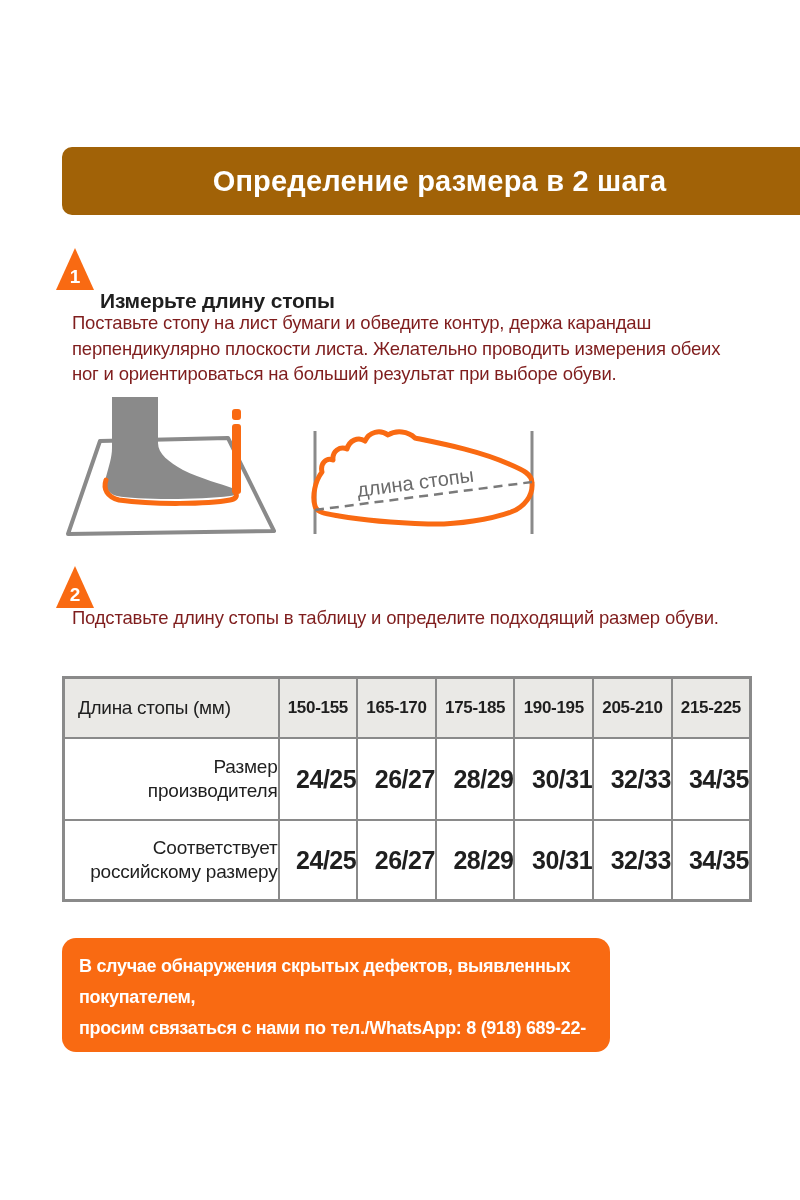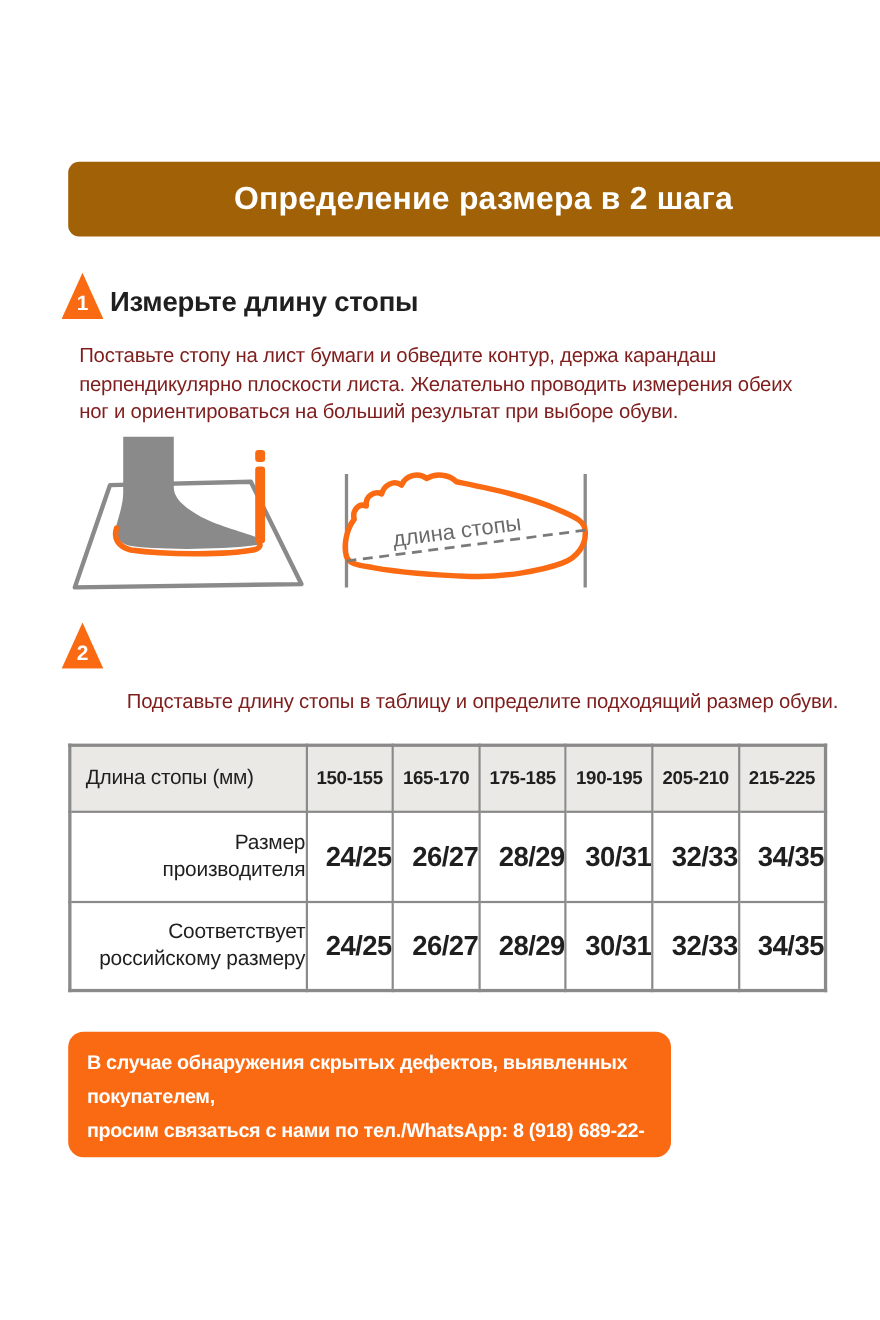--- a/index.html
+++ b/index.html
@@ -15,29 +15,29 @@
     color:#ffffff; font-size:29px; font-weight:bold; letter-spacing:0.2px;
   }
   .step-tri {
     position:absolute; width:38px; height:42px; background:#F96A12;
     clip-path:polygon(50% 0,100% 100%,0 100%);
     display:flex; align-items:flex-end; justify-content:center;
   }
   .step-tri span { color:#fff; font-weight:bold; font-size:19px; line-height:1; padding-bottom:4px; }
   #step1-tri { left:56px; top:248px; }
   #step2-tri { left:56px; top:566px; }
-  .step-title { position:absolute; font-size:25px; font-weight:bold; letter-spacing:-0.2px; }
+  .step-title { position:absolute; font-size:21px; font-weight:bold; letter-spacing:-0.2px;margin-top:28px; }
   #step1-title { left:100px; top:261px; }
   #step2-title { left:100px; top:579px; }
   .body-text {
     position:absolute; font-size:18.5px; line-height:25.5px;
     white-space:pre-line; letter-spacing:-0.2px; color:#7f1d1d;
   }
   #step1-desc { left:72px; top:310px; width:690px; }
-  #step2-desc { left:72px; top:625px; width:690px;text-align:right; }
+  #step2-desc { left:72px; top:605px; width:690px; }
   #illu-left  { position:absolute; left:60px;  top:393px; }
   #illu-right { position:absolute; left:298px; top:418px; }
   .size-table {
     position:absolute; left:62px; top:676px; width:690px;
     border-collapse:collapse; table-layout:fixed; border:3px solid #8a8a8a;
   }
   .size-table td { border:2px solid #8a8a8a; text-align:center; padding:0; overflow:hidden; }
   .size-table tr.head td { background:#eae9e6; height:58px; font-size:17px; font-weight:bold; letter-spacing:-0.3px; }
   .size-table tr.head td.rowlabel { font-size:19px; font-weight:normal; }
   .size-table td.rowlabel { text-align:left; padding-left:13px; white-space:pre-line; line-height:24px; }

